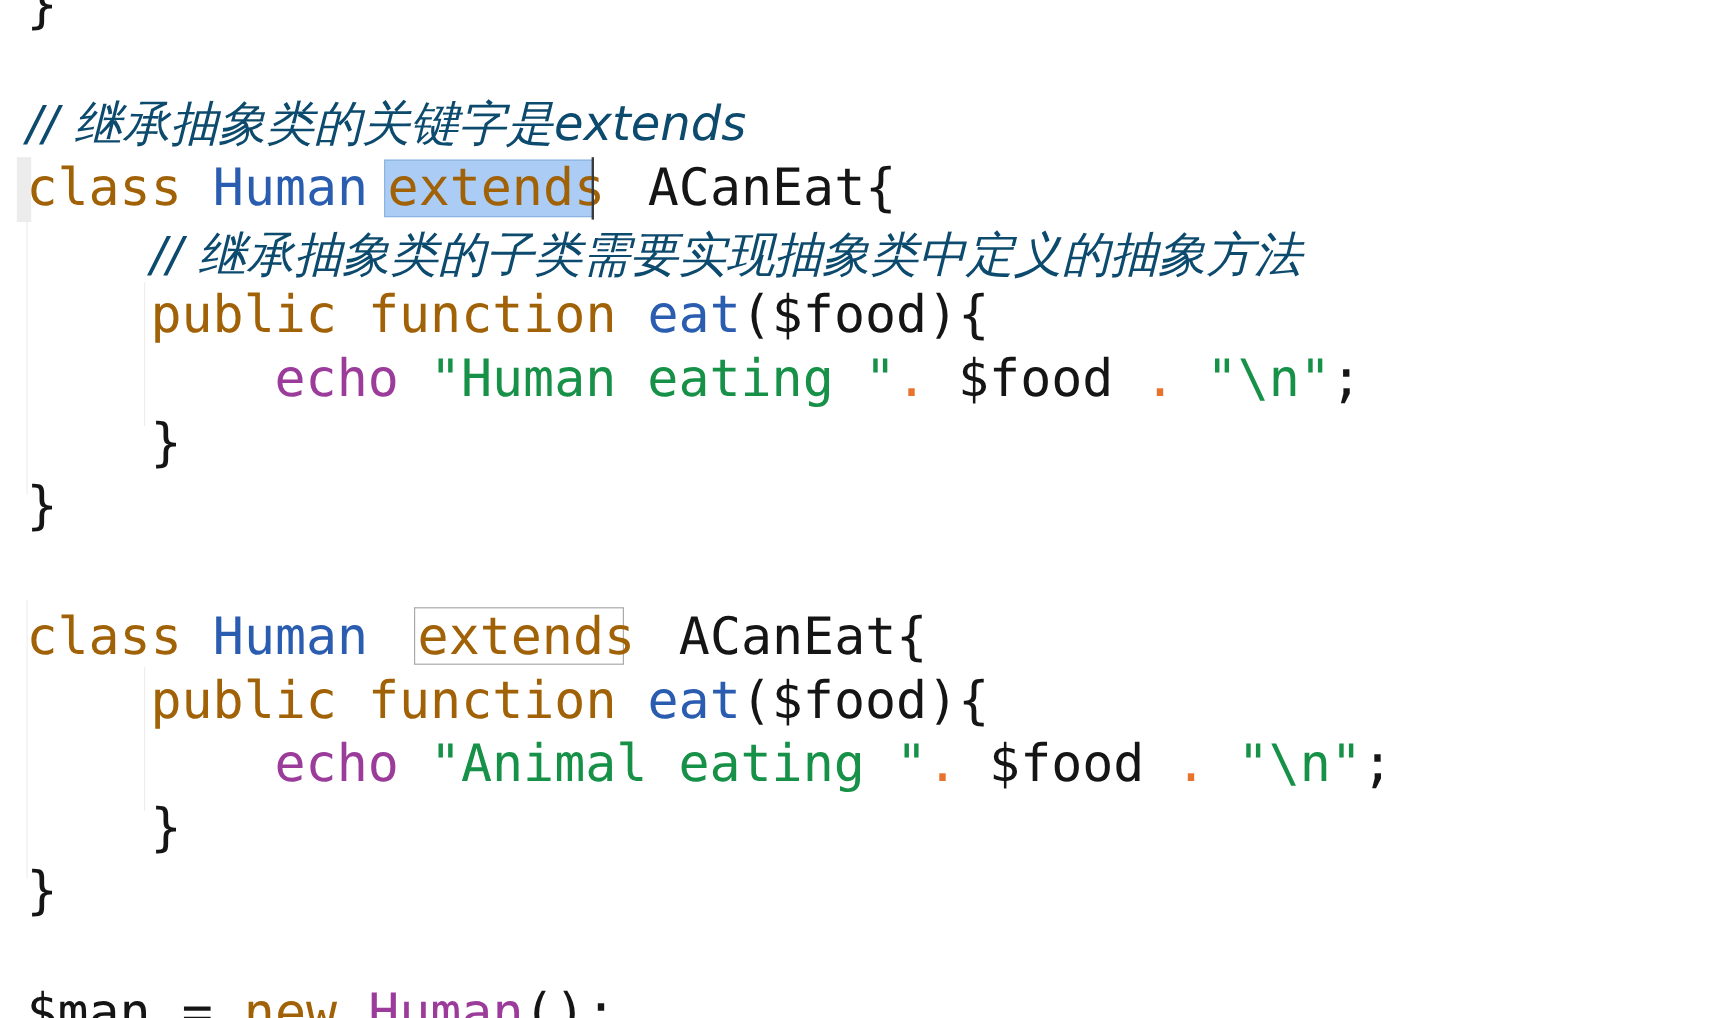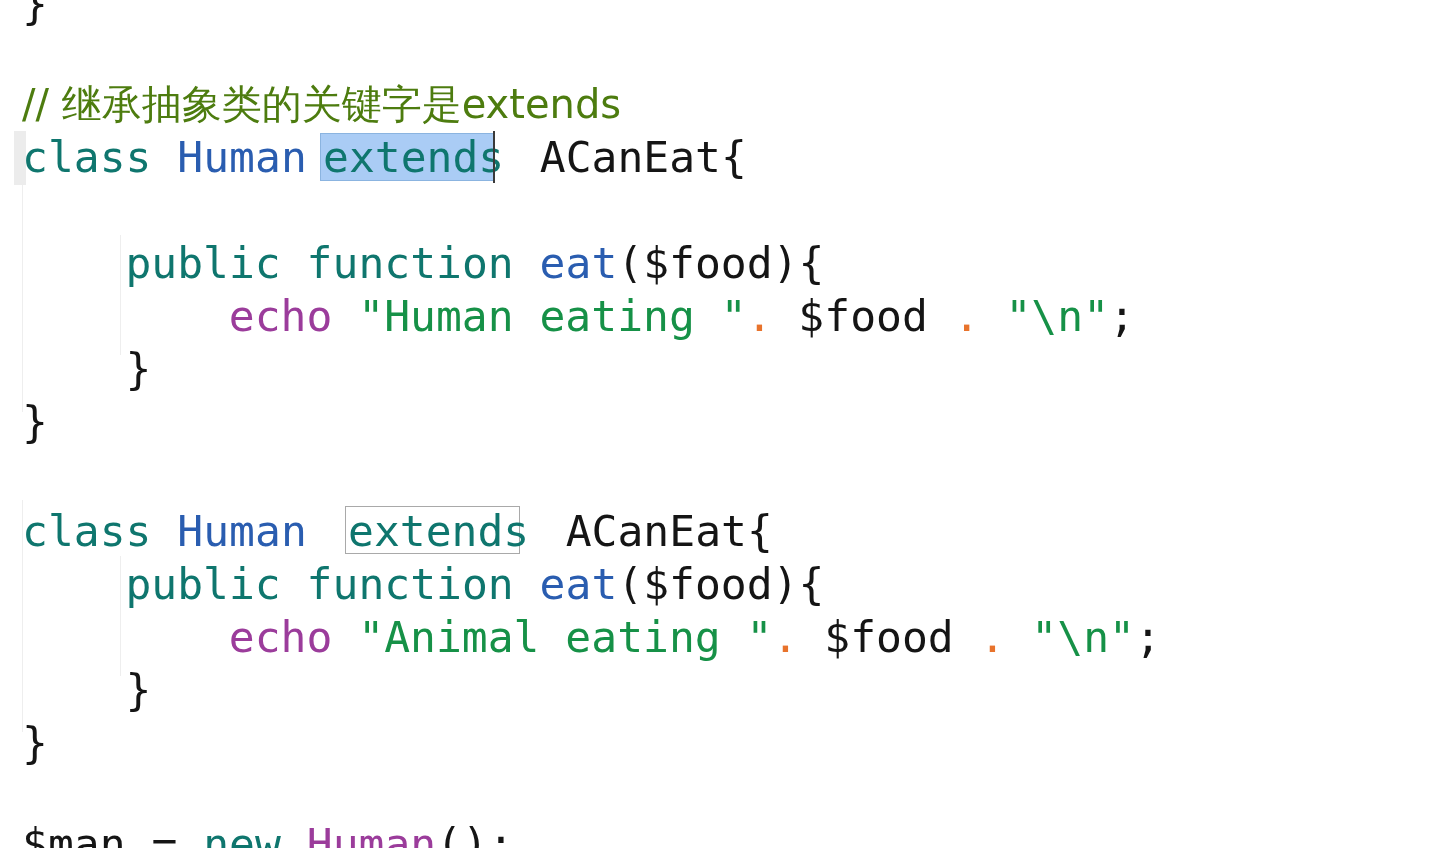--- a/index.html
+++ b/index.html
@@ -71,27 +71,27 @@
     left: 0;
     white-space: pre;
     font-family: "DejaVu Sans Mono", monospace;
     font-size: 43px;
     line-height: 53px;
     letter-spacing: 0px;
     color: #000000;
   }
 
   
-  .t-kw      { color: #0f766e; }   
+  .t-kw      { color: #a16207; }   
   .t-type    { color: #2A5DB0; }   
   .t-plain   { color: #151515; }
   .t-str     { color: #169147; }
   .t-echo    { color: #9B3C9B; }
   .t-dot     { color: #E8732C; }
-  .t-comment { color: #4d7c0f; }
+  .t-comment { color: #0c4a6e; font-style: italic; }
   .t-newcls  { color: #9B3C9B; }
 
   
   .comment-line {
     font-family: "DejaVu Sans", sans-serif;
     color: #b1b1b1;
     font-size: 40px;
   }
 
   
@@ -131,20 +131,21 @@
 
   <div class="indent-guide" style="left:22px;top:182px;height:230px;"></div>
   <div class="indent-guide" style="left:22px;top:500px;height:232px;"></div>
   <div class="indent-guide" style="left:120px;top:235px;height:120px;"></div>
   <div class="indent-guide" style="left:120px;top:556px;height:120px;"></div>
 
   <div class="code-layer blurry" id="code-layer">
       <div class="line" style="top: -22px; left: 22px;"><span class="t-plain">}</span></div>
       <div class="line comment-line" style="top: 78px; left: 22px;"><span class="t-comment">// 继承抽象类的关键字是extends</span></div>
       <div class="line" style="top: 131px; left: 22px;"><span class="t-kw">class </span><span class="t-type">Human </span><span class="t-kw" style="visibility: hidden;">extends</span><span class="t-plain"> ACanEat{</span></div>
+      <div class="line comment-line" style="top: 187px; left: 125.4px;"><span class="t-comment">// 继承抽象类的子类需要实现抽象类中定义的抽象方法</span></div>
       <div class="line" style="top: 237px; left: 125.4px;"><span class="t-kw">public function </span><span class="t-type">eat</span><span class="t-plain">($food){</span></div>
       <div class="line" style="top: 290px; left: 228.8px;"><span class="t-echo">echo </span><span class="t-str">"Human eating "</span><span class="t-dot">.</span><span class="t-plain"> $food </span><span class="t-dot">.</span><span class="t-plain"> </span><span class="t-str">"\n"</span><span class="t-plain">;</span></div>
       <div class="line" style="top: 343px; left: 125.4px;"><span class="t-plain">}</span></div>
       <div class="line" style="top: 396px; left: 22px;"><span class="t-plain">}</span></div>
       <div class="line" style="top: 449px; left: 22px;"></div>
       <div class="line" style="top: 505px; left: 22px;"><span class="t-kw">class </span><span class="t-type">Human </span><span class="t-kw" style="visibility: hidden;"> extends </span><span class="t-plain">ACanEat{</span></div>
       <div class="line" style="top: 558px; left: 125.4px;"><span class="t-kw">public function </span><span class="t-type">eat</span><span class="t-plain">($food){</span></div>
       <div class="line" style="top: 611px; left: 228.8px;"><span class="t-echo">echo </span><span class="t-str">"Animal eating "</span><span class="t-dot">.</span><span class="t-plain"> $food </span><span class="t-dot">.</span><span class="t-plain"> </span><span class="t-str">"\n"</span><span class="t-plain">;</span></div>
       <div class="line" style="top: 664px; left: 125.4px;"><span class="t-plain">}</span></div>
       <div class="line" style="top: 717px; left: 22px;"><span class="t-plain">}</span></div>

